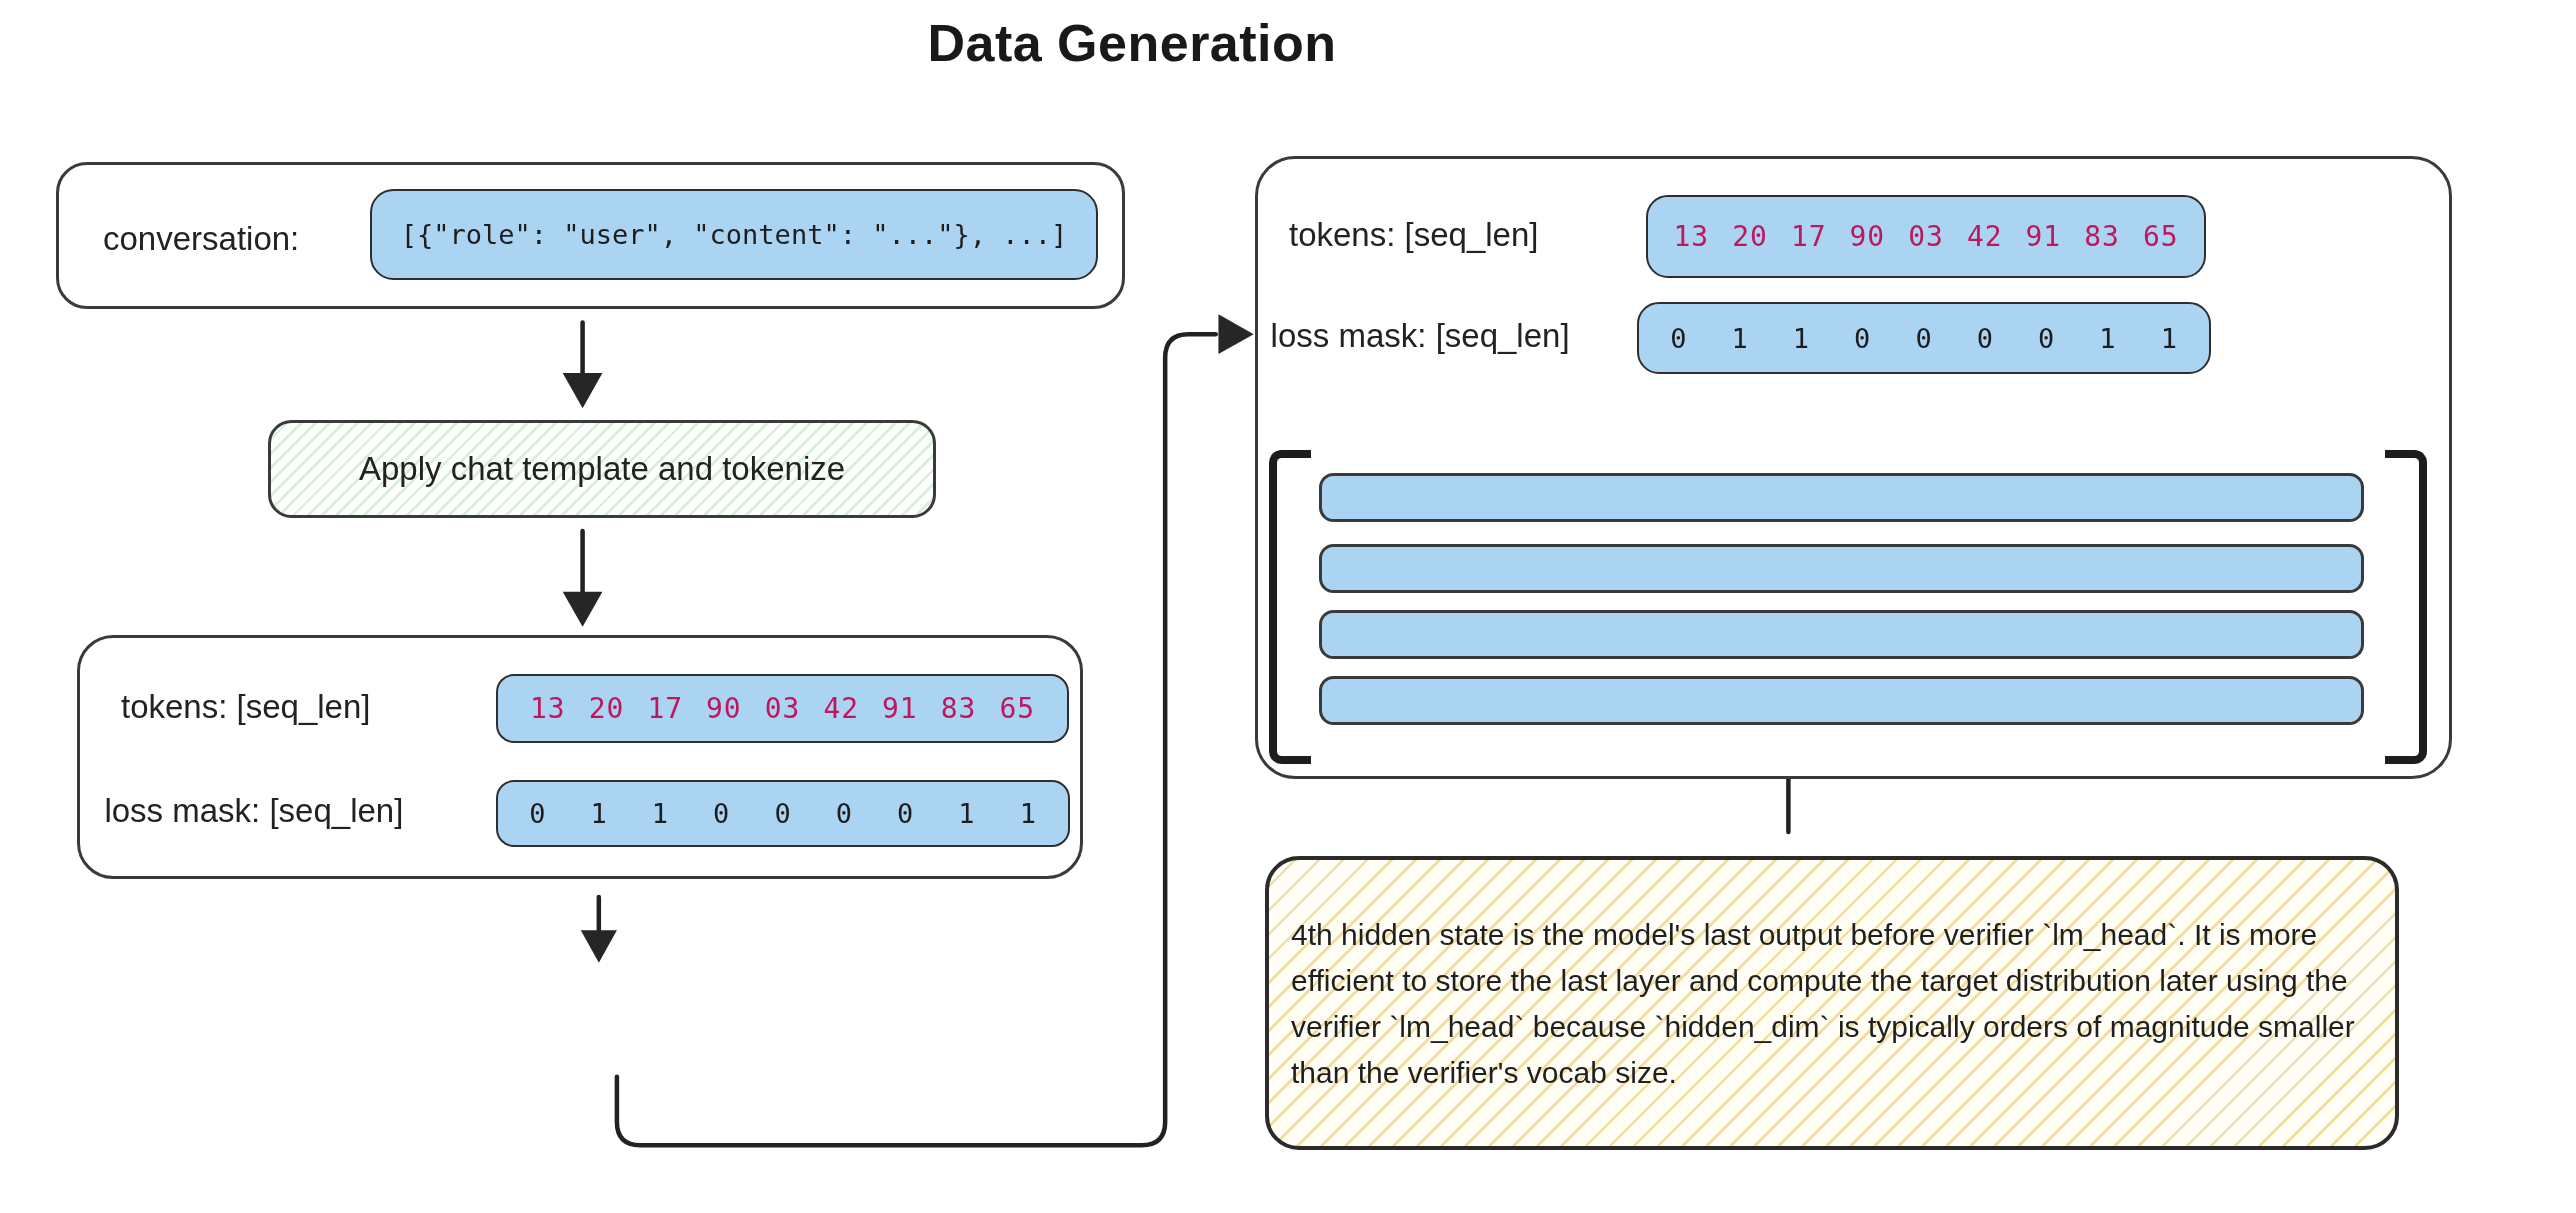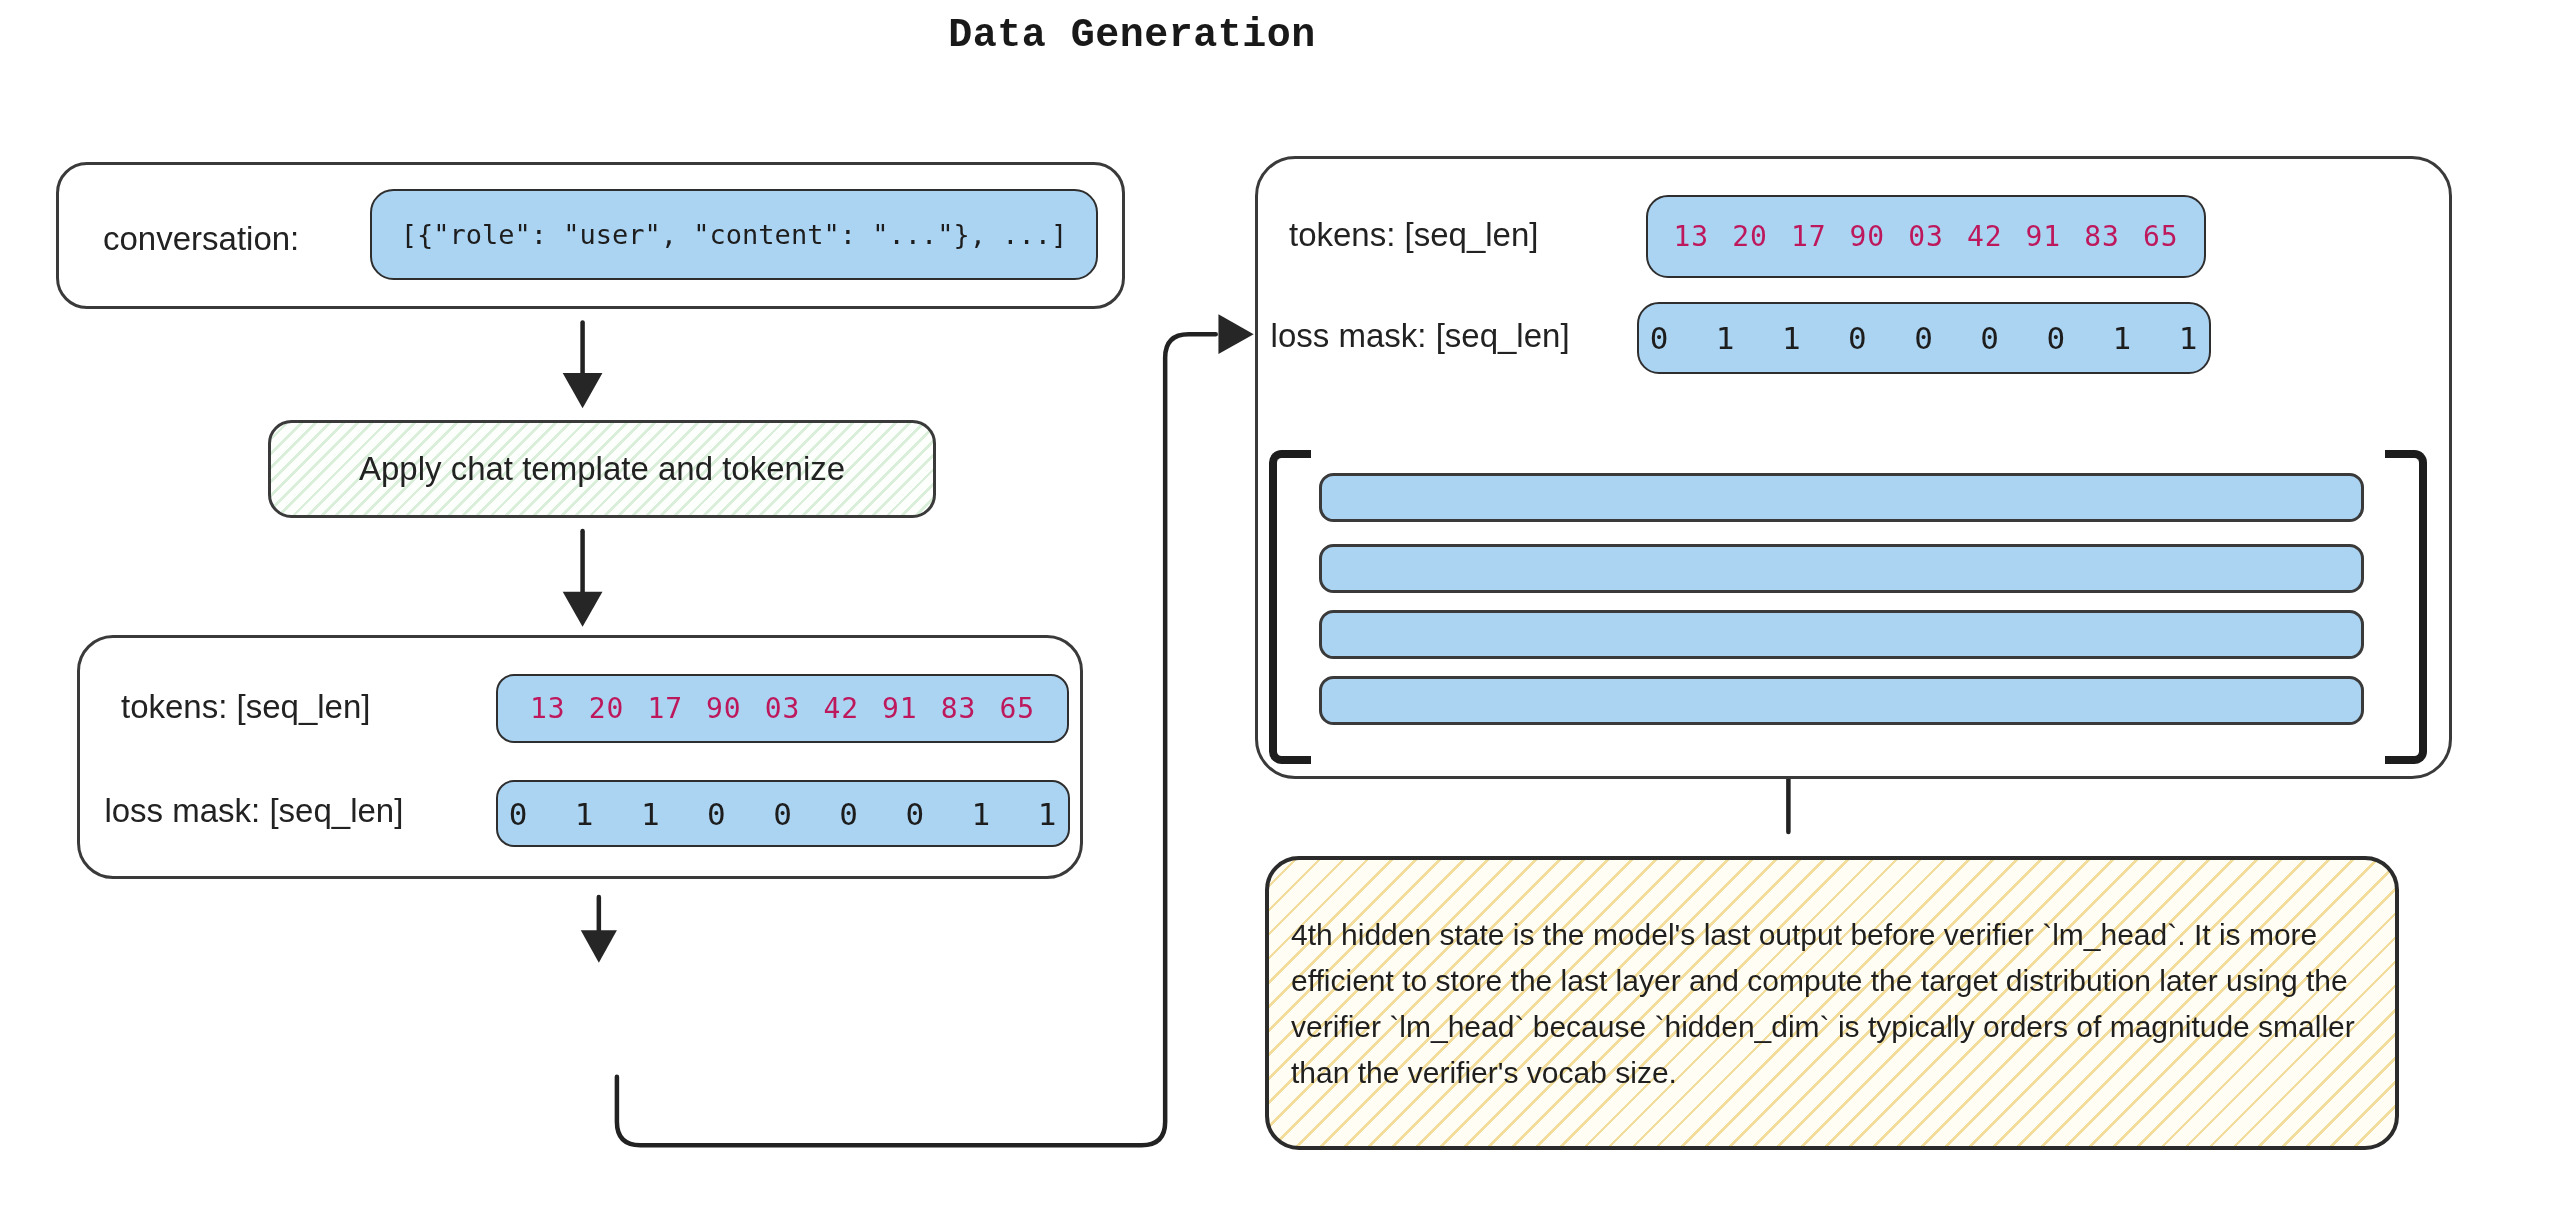--- a/index.html
+++ b/index.html
@@ -7,23 +7,22 @@
     position:relative;
     width:2576px;height:1214px;
     background:#ffffff;
     font-family:"Liberation Sans", sans-serif;
     color:#222222;
     overflow:hidden;
   }
   .title{
     position:absolute;left:590px;top:12.6px;width:1084px;
     text-align:center;
-    font-size:40px;font-weight:bold;color:#191919;
+    font-size:52px;font-weight:bold;color:#191919;
     letter-spacing:0.5px;
-    font-family:Liberation Mono, monospace;
   }
   .sketchbox{
     position:absolute;box-sizing:border-box;
     background:#ffffff;
     border:3.6px solid #3a3a3a;
   }
   .pill{
     position:absolute;box-sizing:border-box;
     background:#abd4f3;
     border:2.7px solid #2e2e2e;
@@ -52,21 +51,21 @@
   .hbar{
     position:absolute;left:61px;width:1045px;height:49px;box-sizing:border-box;
     background:#abd4f3;border:3.6px solid #3a3a3a;border-radius:14.5px;
   }
   .connector-layer{position:absolute;left:0;top:0;pointer-events:none;}
   .note-text{
     position:absolute;left:22px;top:52px;width:1097px;
     font-size:30px;line-height:46px;color:#1f1f1f;
   }
   .digits{font-size:28px;color:#be185d;letter-spacing:0.9px;word-spacing:5.4px;}
-  .digits-wide{font-size:31px;color:#1d1d1d;letter-spacing:0.9px;word-spacing:27px;}
+  .digits-wide{font-size:27px;color:#1d1d1d;letter-spacing:0.9px;word-spacing:27px;}
   .code{font-size:27px;color:#1d1d1d;}
 </style>
 </head>
 <body>
 
 <div class="canvas">
 
   <div class="title">Data Generation</div>
 
   <svg class="connector-layer" width="2576" height="1214" viewBox="0 0 2852 1344">

